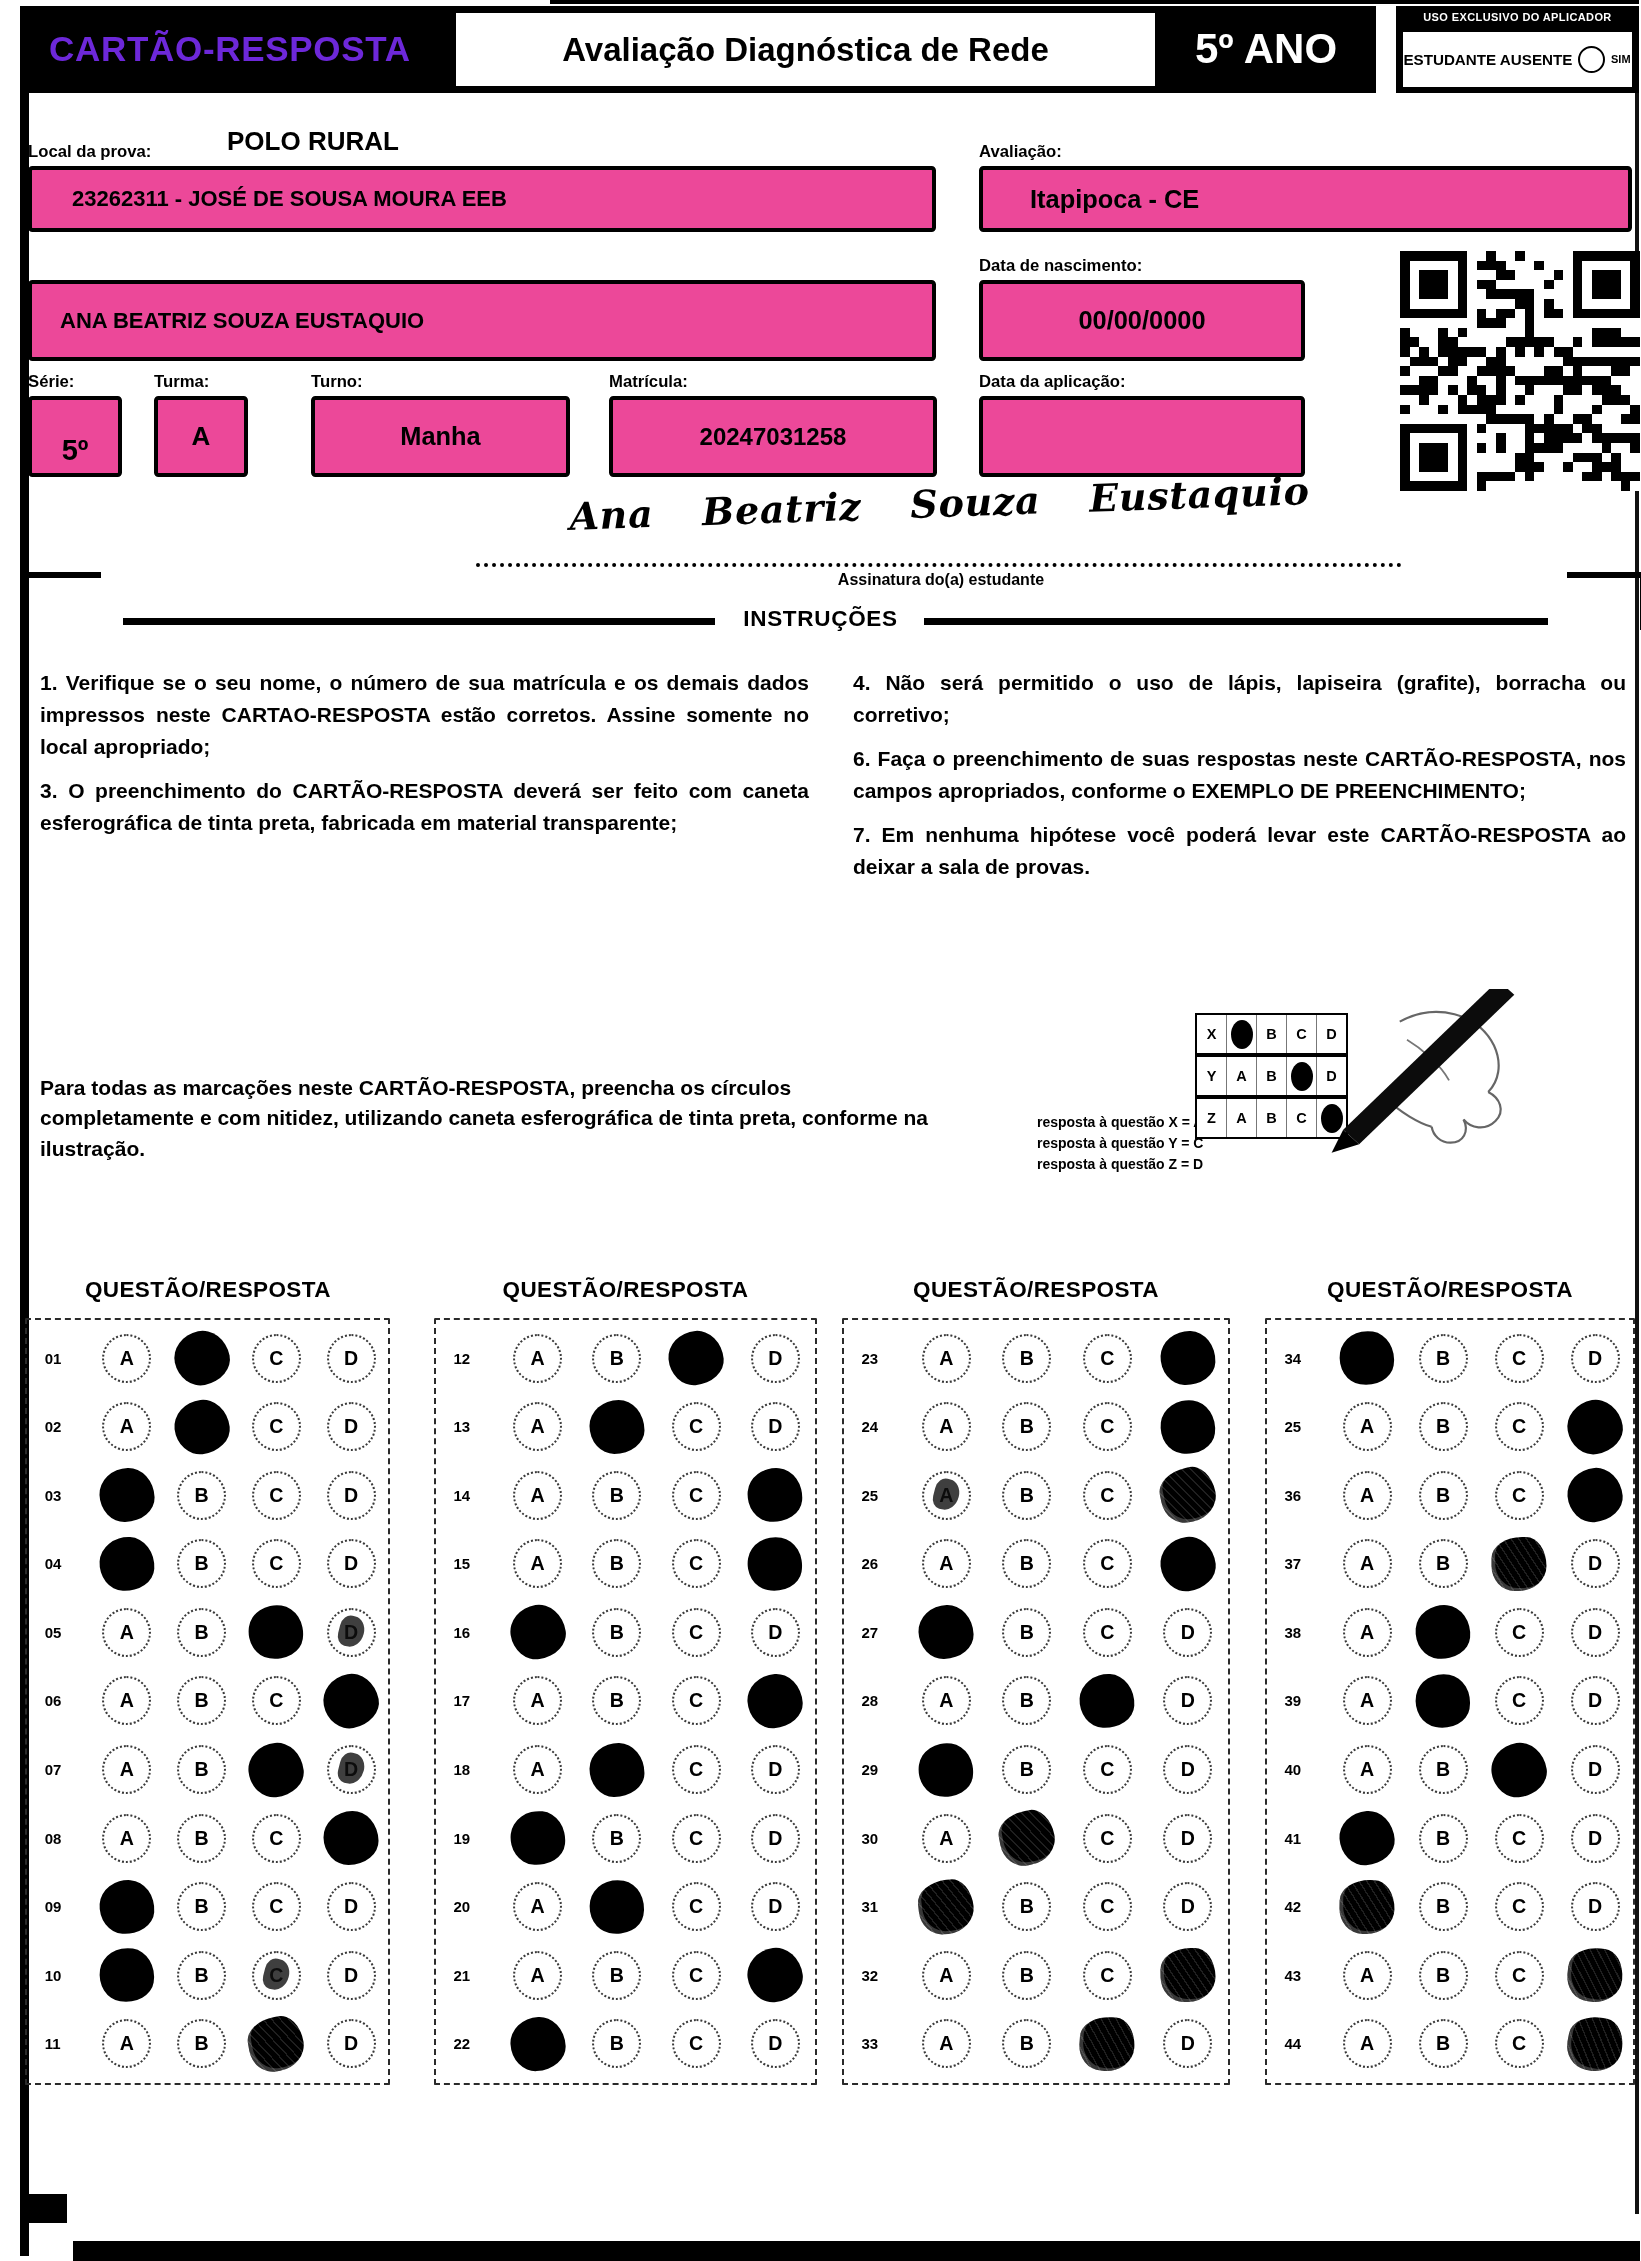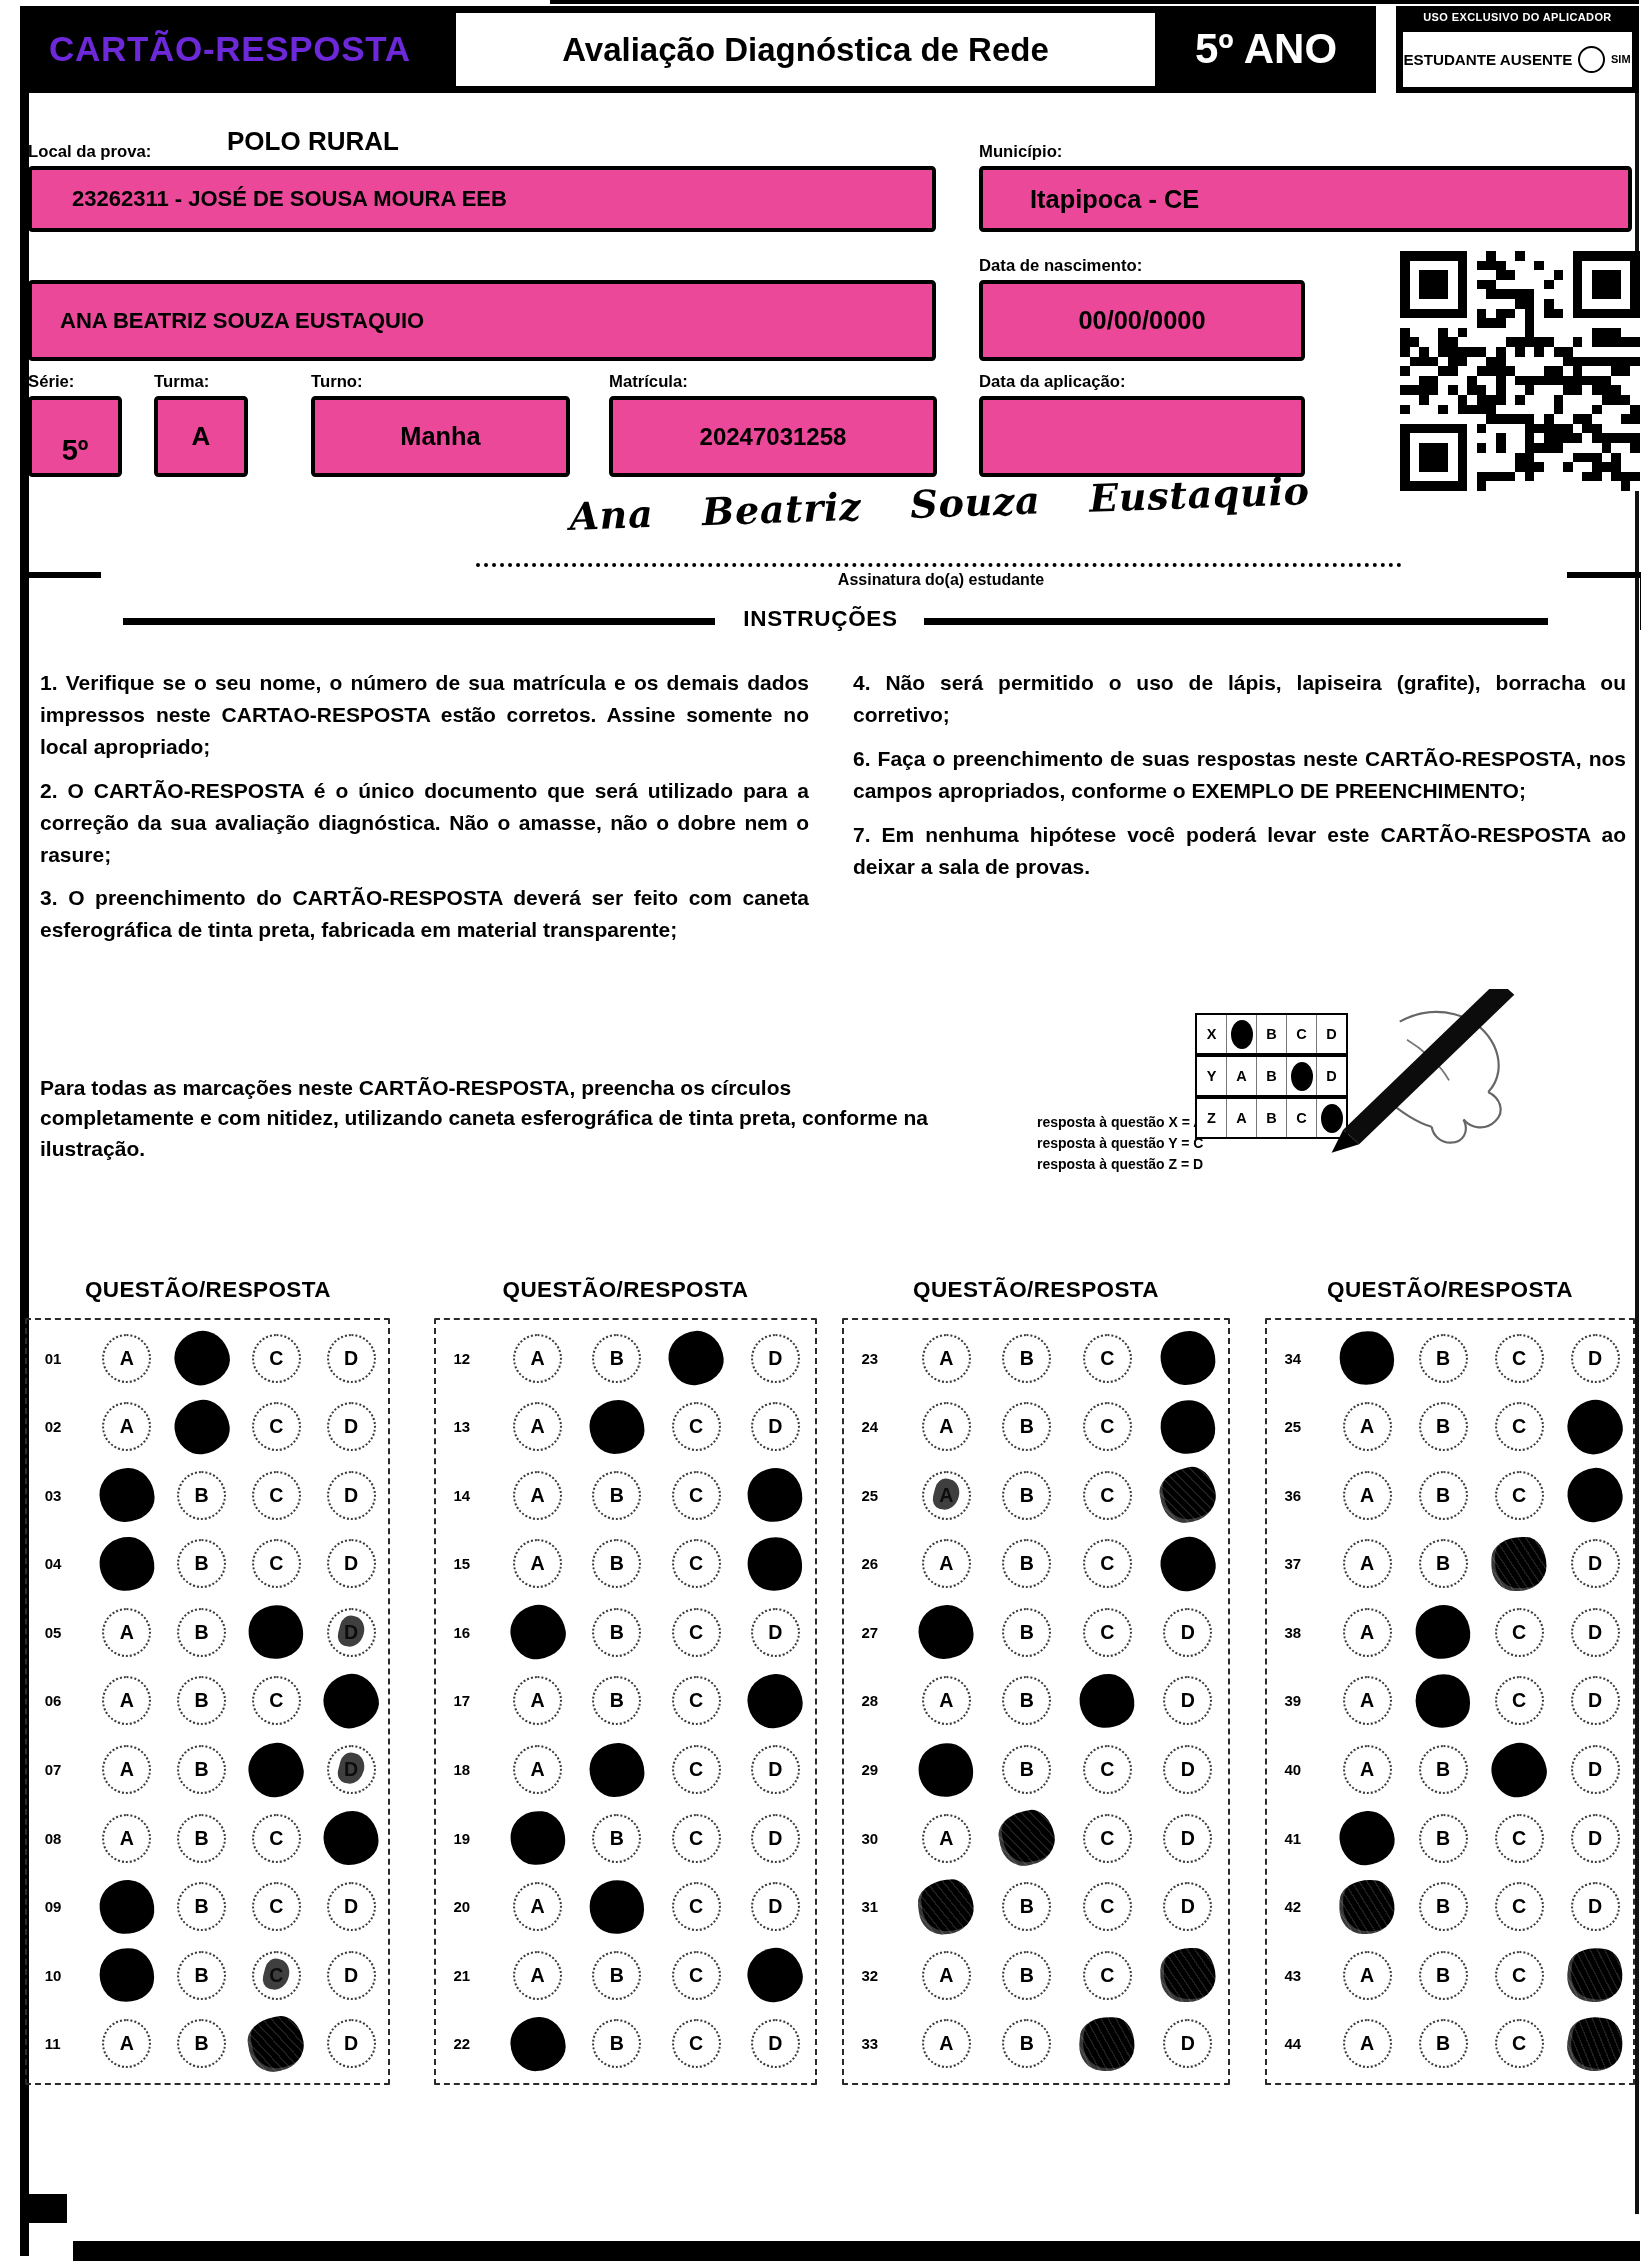--- a/index.html
+++ b/index.html
@@ -89,21 +89,21 @@
     <span class="absent-sim">SIM</span>
   </div>
 </div>
 
 <div class="abs flabel" style="left:28px;top:142px;">Local da prova:</div>
 <div class="abs fval" style="left:227px;top:126px;font-size:26px;">POLO RURAL</div>
 <div class="abs fbox" style="left:28px;top:166px;width:900px;height:58px;">
   <span class="fval" style="font-size:22px;padding-left:40px;">23262311 - JOSÉ DE SOUSA MOURA EEB</span>
 </div>
 
-<div class="abs flabel" style="left:979px;top:142px;">Município:</div>
+<div class="abs flabel" style="left:979px;top:142px;">Avaliação:</div>
 <div class="abs fbox" style="left:979px;top:166px;width:645px;height:58px;">
   <span class="fval" style="font-size:25.4px;padding-left:47px;">Itapipoca - CE</span>
 </div>
 
 <div class="abs flabel" style="left:28px;top:256px;margin-top:24px;">Nome:</div>
 <div class="abs fbox" style="left:28px;top:280px;width:900px;height:73px;">
   <span class="fval" style="font-size:22px;padding-left:28px;">ANA BEATRIZ SOUZA EUSTAQUIO</span>
 </div>
 
 <div class="abs flabel" style="left:979px;top:256px;">Data de nascimento:</div>
@@ -351,21 +351,20 @@
 
 <div class="abs sig-text">Ana Beatriz Souza Eustaquio</div>
 <div class="abs sig-line"></div>
 <div class="abs sig-label">Assinatura do(a) estudante</div>
 
 <div class="abs instr-line-l"></div>
 <div class="abs instr-title">INSTRUÇÕES</div>
 <div class="abs instr-line-r"></div>
 <div class="abs instr-col" style="left:28px;top:655px;width:793px;">
     <div class="instr-item">1. Verifique se o seu nome, o número de sua matrícula e os demais dados impressos neste CARTAO-RESPOSTA estão corretos. Assine somente no local apropriado;</div>
-    <div class="instr-item">2. O CARTÃO-RESPOSTA é o único documento que será utilizado para a correção da sua avaliação diagnóstica. Não o amasse, não o dobre nem o rasure;</div>
     <div class="instr-item">3. O preenchimento do CARTÃO-RESPOSTA deverá ser feito com caneta esferográfica de tinta preta, fabricada em material transparente;</div>
   </div>
 <div class="abs instr-col" style="left:841px;top:655px;width:797px;">
     <div class="instr-item">4. Não será permitido o uso de lápis, lapiseira (grafite), borracha ou corretivo;</div>
     <div class="instr-item">6. Faça o preenchimento de suas respostas neste CARTÃO-RESPOSTA, nos campos apropriados, conforme o EXEMPLO DE PREENCHIMENTO;</div>
     <div class="instr-item">7. Em nenhuma hipótese você poderá levar este CARTÃO-RESPOSTA ao deixar a sala de provas.</div>
   </div>
 
 <div class="abs note">Para todas as marcações neste CARTÃO-RESPOSTA, preencha os círculos completamente e com nitidez, utilizando caneta esferográfica de tinta preta, conforme na ilustração.</div>
 <div class="abs ex-captions">

